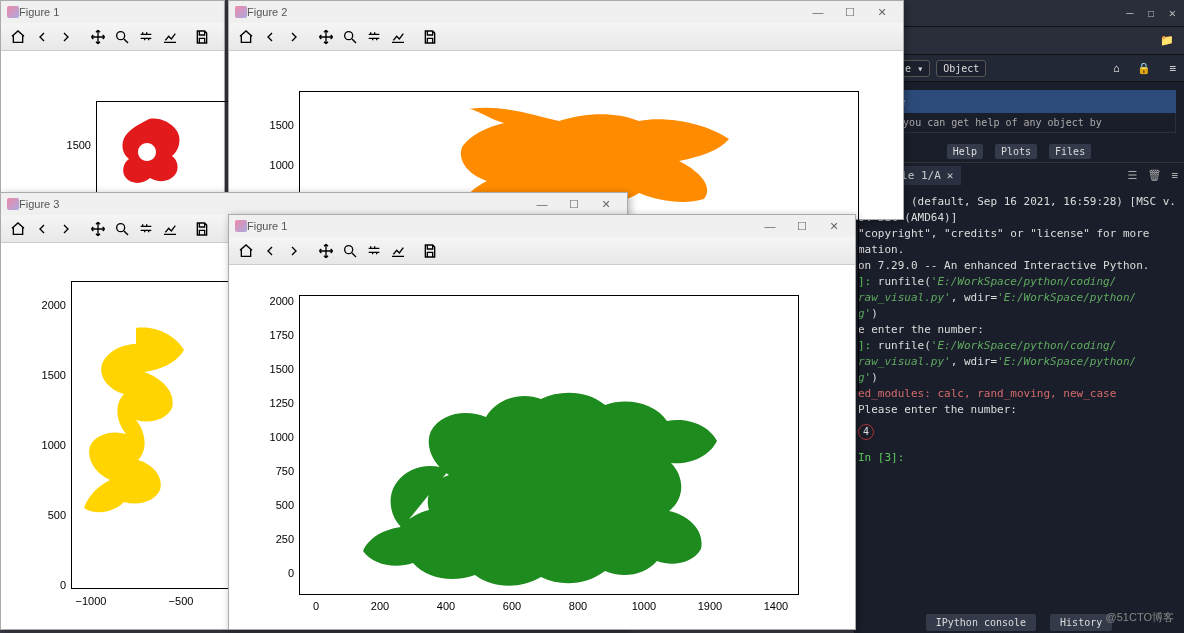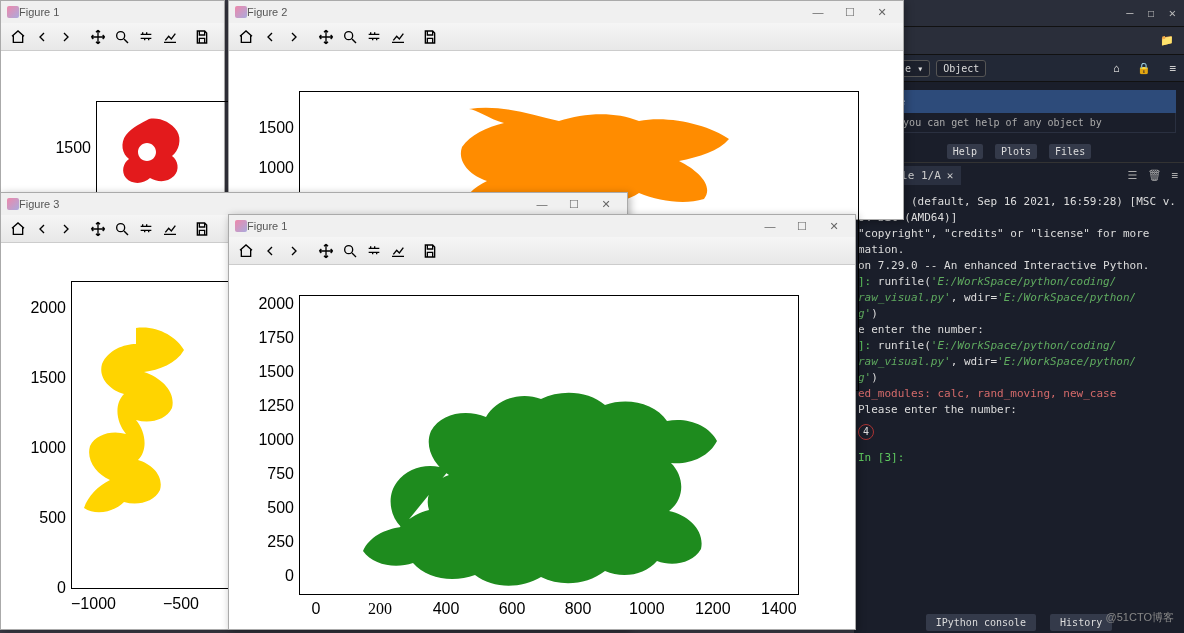--- a/index.html
+++ b/index.html
@@ -7,21 +7,21 @@
   
   
   .fig-window { position: absolute; background: #f0f0f0; border: 1px solid #aaa; box-shadow: 2px 2px 8px rgba(0,0,0,.3); }
   .fig-titlebar { height: 22px; background: #f0f0f0; display: flex; align-items: center; padding: 8px 6px; font-size: 11px; color: #555; }
   .fig-titlebuttons { margin-left: auto; display: flex; gap: 2px; }
   .fig-titlebuttons span { width: 30px; height: 18px; display:flex; align-items:center; justify-content:center; cursor:pointer; font-size:11px; color:#666; }
   .fig-toolbar { height: 28px; background: linear-gradient(#f5f5f5,#e8e8e8); border-bottom: 1px solid #ccc; display: flex; align-items: center; padding: 0 6px; gap: 2px; }
   .tool-btn { width: 22px; height: 22px; display: flex; align-items: center; justify-content: center; cursor: pointer; color: #000; }
   .tool-sep { width: 6px; }
   .plot-area { background: #fff; position: relative; width: 100%; }
-  .axis-tick { position:absolute; font-size:16px; color:#000; text-align:right; }
+  .axis-tick { position:absolute; font-size:11px; color:#000; text-align:right; }
   .plot-frame { position:absolute; border:1px solid #000; }
   
   
   .ide { position: absolute; right: 0; top: 0; width: 330px; height: 633px; background: #1a1e2a; color: #ddd; font-family: "Consolas", monospace; font-size: 11px; }
   .ide-top { height: 26px; background: #2a2e3a; display: flex; align-items: center; justify-content: flex-end; padding: 0 8px; gap: 14px; color: #bbb; }
   .ide-top .winbtn { cursor:pointer; font-size:12px; }
   .ide-folderbar { height: 28px; background: #2a2e3a; display:flex; align-items:center; justify-content:flex-end; padding:0 10px; border-top:1px solid #111; }
   .ide-toolbar { height: 28px; background: #222836; border-top: 1px solid #111; border-bottom: 1px solid #111; display:flex; align-items:center; padding:0 8px; gap:6px; }
   .ide-toolbar .drop { border:1px solid #555; padding:2px 6px; font-size:10px; background:#1c202c; border-radius:3px; }
   .ide-toolbar .iconbtn { margin-left: 8px; cursor:pointer; color:#ccc; }
@@ -359,26 +359,26 @@
     <span class="axis-tick" style="left:25px; top:64px; width:40px;">1750</span>
     <span class="axis-tick" style="left:25px; top:98px; width:40px;">1500</span>
     <span class="axis-tick" style="left:25px; top:132px; width:40px;">1250</span>
     <span class="axis-tick" style="left:25px; top:166px; width:40px;">1000</span>
     <span class="axis-tick" style="left:25px; top:200px; width:40px;">750</span>
     <span class="axis-tick" style="left:25px; top:234px; width:40px;">500</span>
     <span class="axis-tick" style="left:25px; top:268px; width:40px;">250</span>
     <span class="axis-tick" style="left:25px; top:302px; width:40px;">0</span>
 
     <span class="axis-tick" style="left:72px; top:335px; width:30px; text-align:center;">0</span>
-    <span class="axis-tick" style="left:136px; top:335px; width:30px; text-align:center;font-family:Liberation Serif, serif;">200</span>
+    <span class="axis-tick" style="left:136px; top:335px; width:30px; text-align:center;">200</span>
     <span class="axis-tick" style="left:202px; top:335px; width:30px; text-align:center;">400</span>
     <span class="axis-tick" style="left:268px; top:335px; width:30px; text-align:center;">600</span>
     <span class="axis-tick" style="left:334px; top:335px; width:30px; text-align:center;">800</span>
     <span class="axis-tick" style="left:400px; top:335px; width:30px; text-align:center;">1000</span>
-    <span class="axis-tick" style="left:466px; top:335px; width:30px; text-align:center;">1200</span>
+    <span class="axis-tick" style="left:466px; top:335px; width:30px; text-align:center;">1900</span>
     <span class="axis-tick" style="left:532px; top:335px; width:30px; text-align:center;">1400</span>
     <div style="position:absolute; left:95px; top:45px; width:460px; height:280px;">
       <svg viewBox="0 0 460 280" preserveAspectRatio="none">
           <path d="M60 240c10-20 25-35 45-40-5-15 5-30 20-35-15-10-25-28-18-44 10-18 35-22 55-14 10-18 35-26 55-18 20-10 48-8 64 6 22-8 50-2 62 16 20-4 42 4 50 20-8 16-28 24-46 22 14 14 14 36-2 48 20 4 36 20 32 38-8 14-28 18-44 12-12 14-34 18-52 10-18 14-44 16-64 6-20 12-48 12-66-2-22 8-48 4-62-12-18 6-40 2-50-12 6-14 22-22 38-24-12-12-14-32-4-45 12-16 34-20 52-12z" fill="#1e8b1e"></path>
         </svg>
     </div>
   </div>
 </div>
 
 </body></html>

